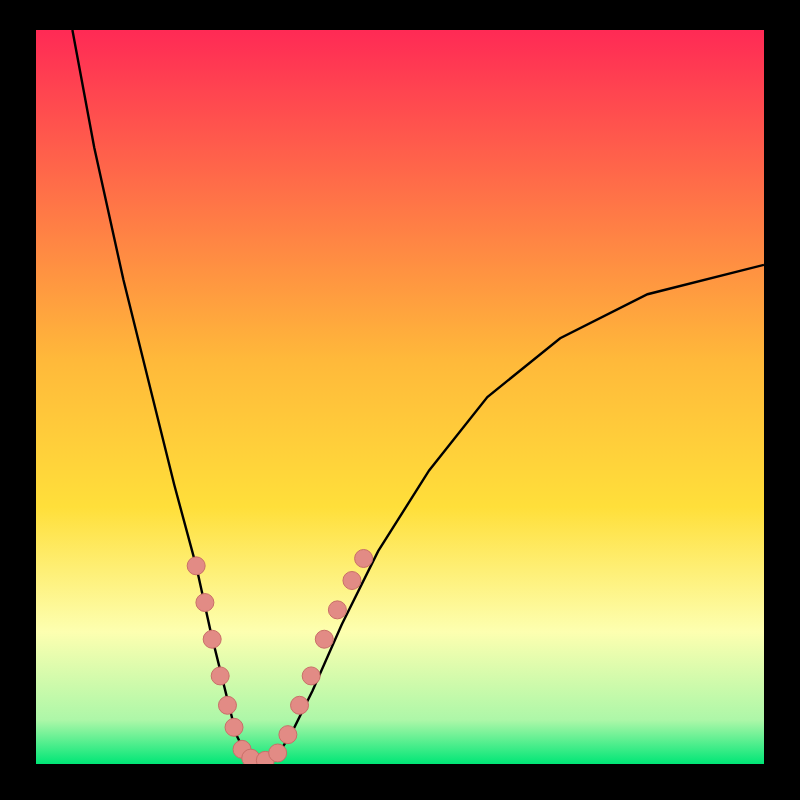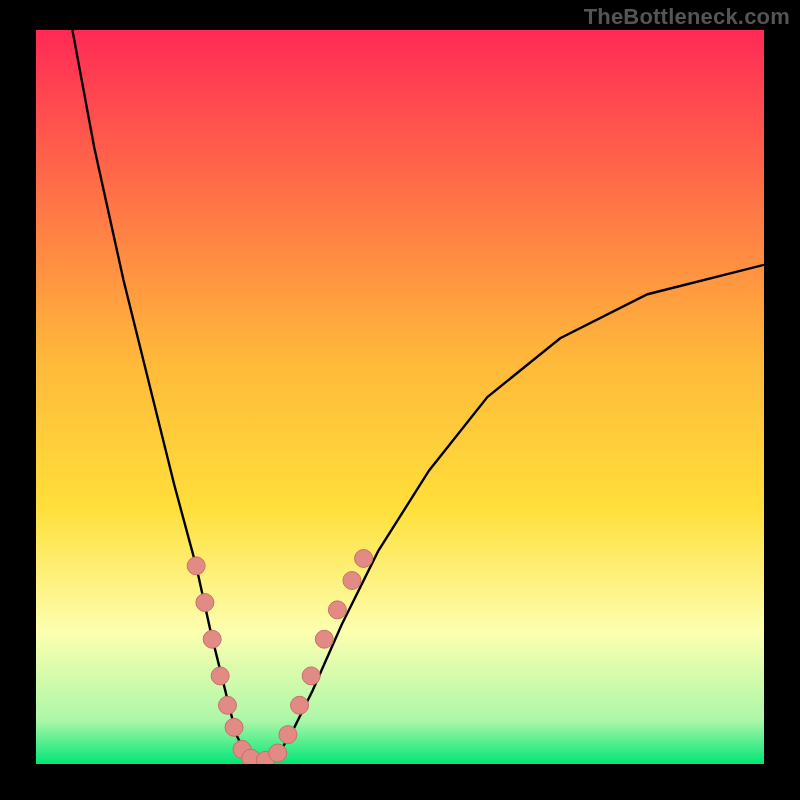--- a/index.html
+++ b/index.html
@@ -39,21 +39,20 @@
     display: block;
     width: 728px;
     height: 734px;
   }
 </style>
 </head>
 <body>
 
 <div class="stage">
 
-  <div class="watermark">TheBottleneck.com</div>
 
   <div class="plot-frame">
     <svg viewBox="0 0 728 734" preserveAspectRatio="none">
       <defs>
         <linearGradient id="bgGrad" x1="0" y1="0" x2="0" y2="1">
           <stop id="g0" offset="0.00%" stop-color="#ff2a55"></stop>
           <stop id="g1" offset="45.00%" stop-color="#ffb93a"></stop>
           <stop id="g2" offset="65.00%" stop-color="#ffdf3a"></stop>
           <stop id="g3" offset="82.00%" stop-color="#fdffb0"></stop>
           <stop id="g4" offset="94.00%" stop-color="#adf7a8"></stop>

